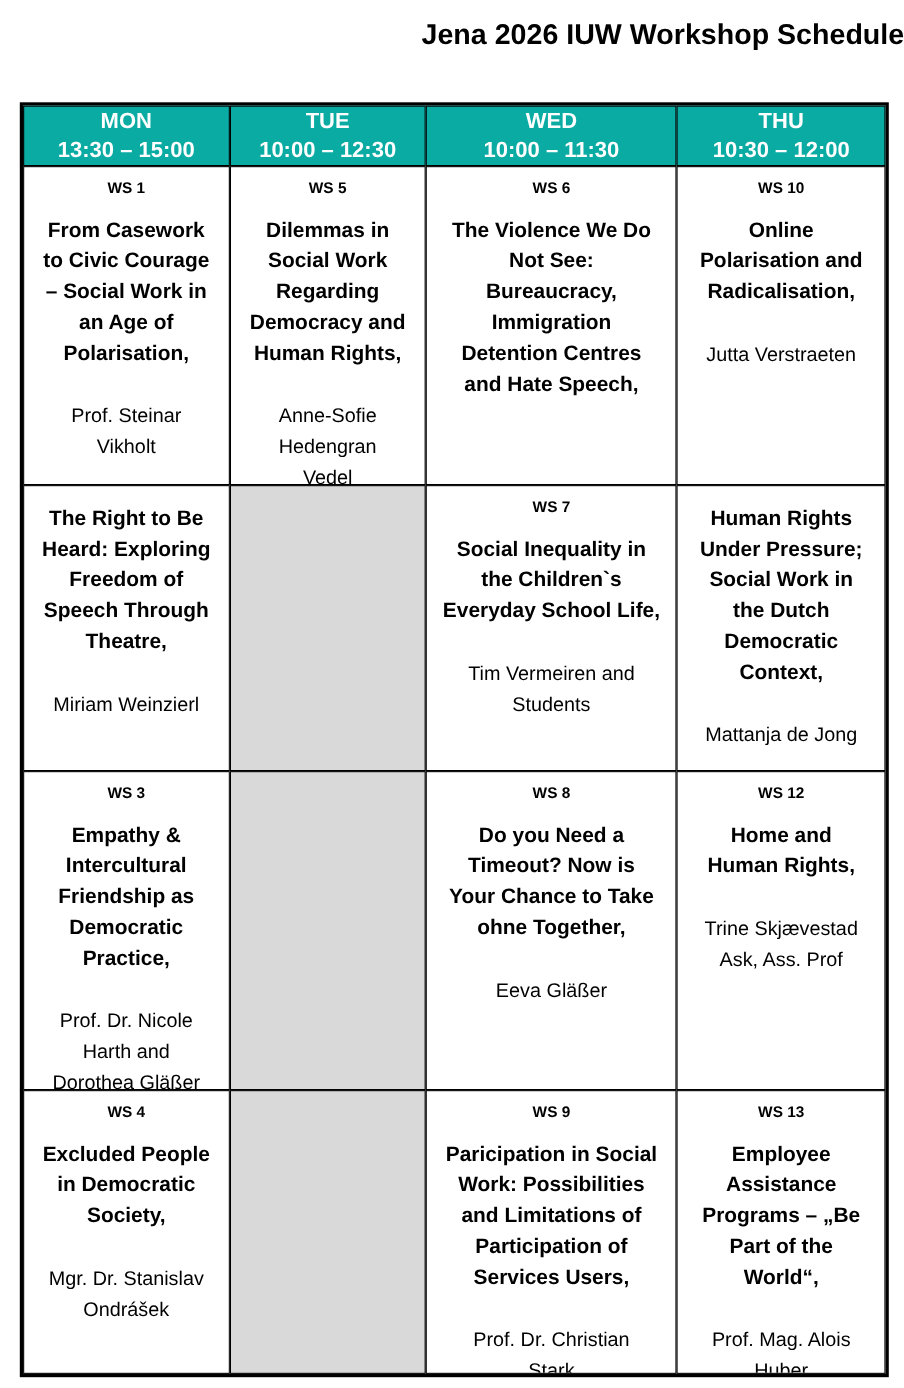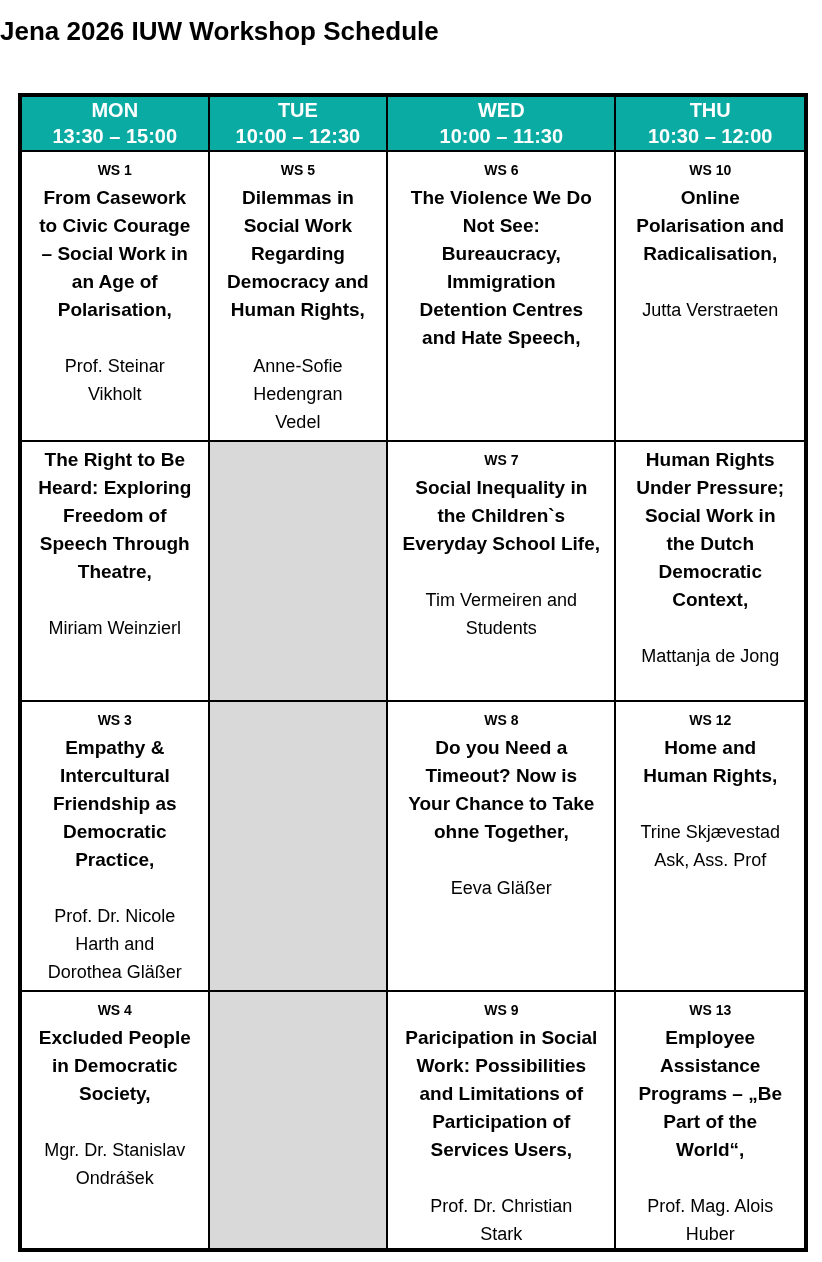--- a/index.html
+++ b/index.html
@@ -12,21 +12,21 @@
   html, body {
     width: 822px; height: 1262px;
     background: #ffffff;
     font-family: "Liberation Sans", sans-serif;
     color: #000000;
     position: relative;
   }
   .page-title {
     position: absolute;
     top: 16px; left: 0; width: 822px;
-    text-align: left;
+    text-align: right;
     font-size: 26px;
     font-weight: bold;
   }
   .schedule {
     position: absolute;
     left: 18px; top: 93px;
     width: 790px; height: 1159px;
     border: 3px solid var(--border);
     display: grid;
     grid-template-columns: 189fr 180fr 230fr 191fr;
@@ -39,34 +39,35 @@
     overflow: hidden;
   }
   .cell.header {
     background: var(--header-bg);
     color: var(--header-text);
     font-weight: bold;
     font-size: 20px;
     line-height: 26px;
     display: flex;
     flex-direction: column;
-    justify-content: flex-start;
+    justify-content: space-between;
     padding-top: 0;
   }
   .cell.empty { background: var(--empty-bg); }
   .ws-id {
     font-weight: bold;
     font-size: 14px;
     line-height: 28px;
   }
   .ws-title {
     font-weight: bold;
     font-size: 19px;
     line-height: 28px;
     white-space: pre-line;
+    margin-top: 12px;
   }
   .ws-presenter {
     font-size: 18px;
     line-height: 28px;
     white-space: pre-line;
   }
   .spacer { height: 28px; }
 </style>
 </head>
 <body>

